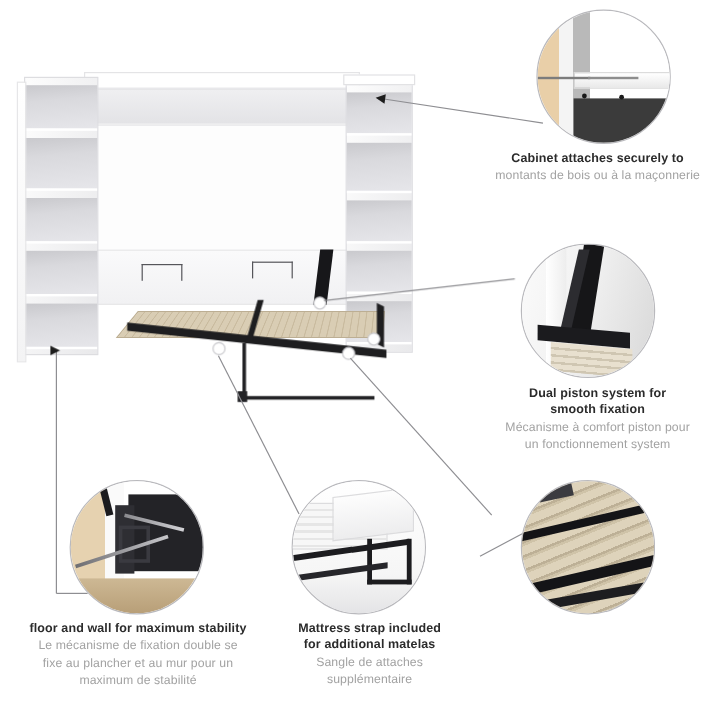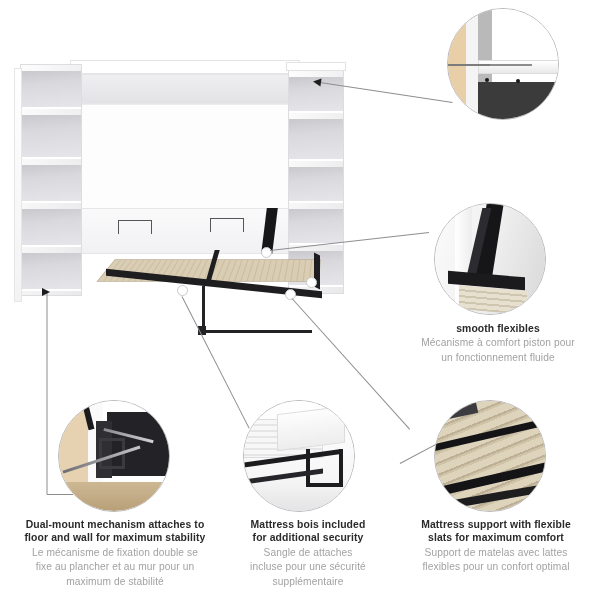--- a/index.html
+++ b/index.html
@@ -146,40 +146,43 @@
       <div style="position:absolute; left:27%; top:46%; right:-6%; height:13%;
                   background:linear-gradient(180deg,#ffffff,#e9e9e9); border:1px solid #dcdcdc;"></div>
       <div style="position:absolute; left:0; top:50%; width:40%; height:1.5px; background:#7c7c7c;"></div>
       <div style="position:absolute; left:38%; top:50%; width:38%; height:1.5px; background:#8d8d8d;"></div>
       <div style="position:absolute; left:27%; top:66%; right:0; bottom:0; background:#3b3b3b;"></div>
       <div style="position:absolute; left:34%; top:63%; width:4px; height:4px; border-radius:50%; background:#1a1a1a;"></div>
       <div style="position:absolute; left:62%; top:64%; width:4px; height:4px; border-radius:50%; background:#1a1a1a;"></div>
     </div>
   </div>
   <div class="caption" style="left:396px; top:126px; width:204px;">
+    <div class="cap-en">Cabinet attaches securely to</div>
+    <div class="cap-fr">montants de bois ou à la maçonnerie</div>
   </div>
 
   <div class="circle" style="left:434px; top:203px; width:112px; height:112px;">
     <div class="inner" style="background:linear-gradient(105deg,#fbfbfb 0%,#f0f0f0 48%,#d8d8d8 100%);">
       <div style="position:absolute; left:18%; top:0; width:16%; height:100%;
                   background:linear-gradient(90deg,#ffffff,#ededed);"></div>
       <div style="position:absolute; left:42%; top:-4%; width:15%; height:72%;
                   background:#161618; transform: skewX(-9deg);"></div>
       <div style="position:absolute; left:35%; top:4%; width:8%; height:66%;
                   background:#2c2c30; transform: skewX(-13deg);"></div>
       <div style="position:absolute; left:12%; top:64%; width:70%; height:12%;
                   background:#1b1b1e; transform: skewY(5deg);"></div>
       <div style="position:absolute; left:22%; top:76%; width:62%; height:22%;
                   background:repeating-linear-gradient(180deg,#e8e0cf 0 4px,#cfc6b2 4px 6px); transform: skewY(5deg);"></div>
     </div>
   </div>
   <div class="caption" style="left:396px; top:322px; width:204px;">
-    <div class="cap-en">smooth flexibles</div>
+    <div class="cap-en">Dual piston system for</div>
+    <div class="cap-en">smooth fixation</div>
     <div class="cap-fr">Mécanisme à comfort piston pour</div>
-    <div class="cap-fr">un fonctionnement fluide</div>
+    <div class="cap-fr">un fonctionnement system</div>
   </div>
 
   <div class="circle" style="left:58px; top:400px; width:112px; height:112px;">
     <div class="inner" style="background:linear-gradient(90deg,
                   #e6d2b0 0%, #e6d2b0 26%,
                   #fafafa 26%, #fafafa 40%,
                   #ffffff 40%, #ffffff 100%);">
       <div style="position:absolute; left:0; top:74%; right:0; bottom:0;
                   background:linear-gradient(180deg,#cdb894,#b89f78);"></div>
       <div style="position:absolute; left:44%; top:10%; width:56%; height:58%;
@@ -190,21 +193,20 @@
                   border:3px solid #3a3a40; background:transparent;"></div>
       <div style="position:absolute; left:2%; top:52%; width:74%; height:3px;
                   background:linear-gradient(90deg,#6e6e72,#c6c6ca); transform:rotate(-18deg);"></div>
       <div style="position:absolute; left:40%; top:30%; width:46%; height:3px;
                   background:linear-gradient(90deg,#8a8a8e,#d2d2d6); transform:rotate(14deg);"></div>
       <div style="position:absolute; left:24%; top:0; width:5%; height:26%;
                   background:#1b1b1e; transform:rotate(-14deg);"></div>
     </div>
   </div>
   <div class="caption" style="left:2px; top:518px; width:226px;">
-    <div class="cap-en">Dual-mount mechanism attaches to</div>
     <div class="cap-en">floor and wall for maximum stability</div>
     <div class="cap-fr">Le mécanisme de fixation double se</div>
     <div class="cap-fr">fixe au plancher et au mur pour un</div>
     <div class="cap-fr">maximum de stabilité</div>
   </div>
 
   <div class="circle" style="left:243px; top:400px; width:112px; height:112px;">
     <div class="inner" style="background:linear-gradient(180deg,#ffffff 0%,#f6f6f6 70%,#e4e4e6 100%);">
       <div style="position:absolute; left:-6%; top:16%; width:78%; height:36%;
                   background:repeating-linear-gradient(180deg,#f7f7f7 0 4px,#e6e6e6 4px 6px);
@@ -214,43 +216,36 @@
                   border:1px solid #dcdcde; transform: skewY(-7deg);"></div>
       <div style="position:absolute; left:-4%; top:50%; width:92%; height:5px;
                   background:#1c1c1f; transform: skewY(-8deg);"></div>
       <div style="position:absolute; left:56%; top:44%; width:34%; height:34%;
                   border:4px solid #1c1c1f; border-top:none; background:transparent;"></div>
       <div style="position:absolute; left:0; top:66%; width:72%; height:5px;
                   background:#26262a; transform: skewY(-8deg);"></div>
     </div>
   </div>
   <div class="caption" style="left:228px; top:518px; width:160px;">
-    <div class="cap-en">Mattress bois included</div>
-    <div class="cap-en">for additional security</div>
+    <div class="cap-en">Mattress strap included</div>
+    <div class="cap-en">for additional matelas</div>
     <div class="cap-fr">Sangle de attaches</div>
-    <div class="cap-fr">incluse pour une sécurité</div>
     <div class="cap-fr">supplémentaire</div>
   </div>
 
   <div class="circle" style="left:434px; top:400px; width:112px; height:112px;">
     <div class="inner" style="background:#d7d7d9;">
       <div style="position:absolute; inset:-20%;
                   background:repeating-linear-gradient(172deg,
                     #ded3bb 0 7px, #bdb096 7px 9px, #cfc3a8 9px 11px);
                   transform: rotate(-14deg);"></div>
       <div style="position:absolute; left:-10%; top:26%; width:130%; height:7px;
                   background:#141417; transform: rotate(-13deg);"></div>
       <div style="position:absolute; left:-10%; top:66%; width:130%; height:9px;
                   background:#141417; transform: rotate(-13deg);"></div>
       <div style="position:absolute; left:-6%; top:84%; width:120%; height:8px;
                   background:#1d1d20; transform: rotate(-10deg);"></div>
       <div style="position:absolute; left:12%; top:0; width:26%; height:14%;
                   background:#3b3b40; transform: rotate(-12deg);"></div>
     </div>
   </div>
-  <div class="caption" style="left:392px; top:518px; width:208px;">
-    <div class="cap-en">Mattress support with flexible</div>
-    <div class="cap-en">slats for maximum comfort</div>
-    <div class="cap-fr">Support de matelas avec lattes</div>
-    <div class="cap-fr">flexibles pour un confort optimal</div>
-  </div>
 
 </div>
 
 </body></html>

